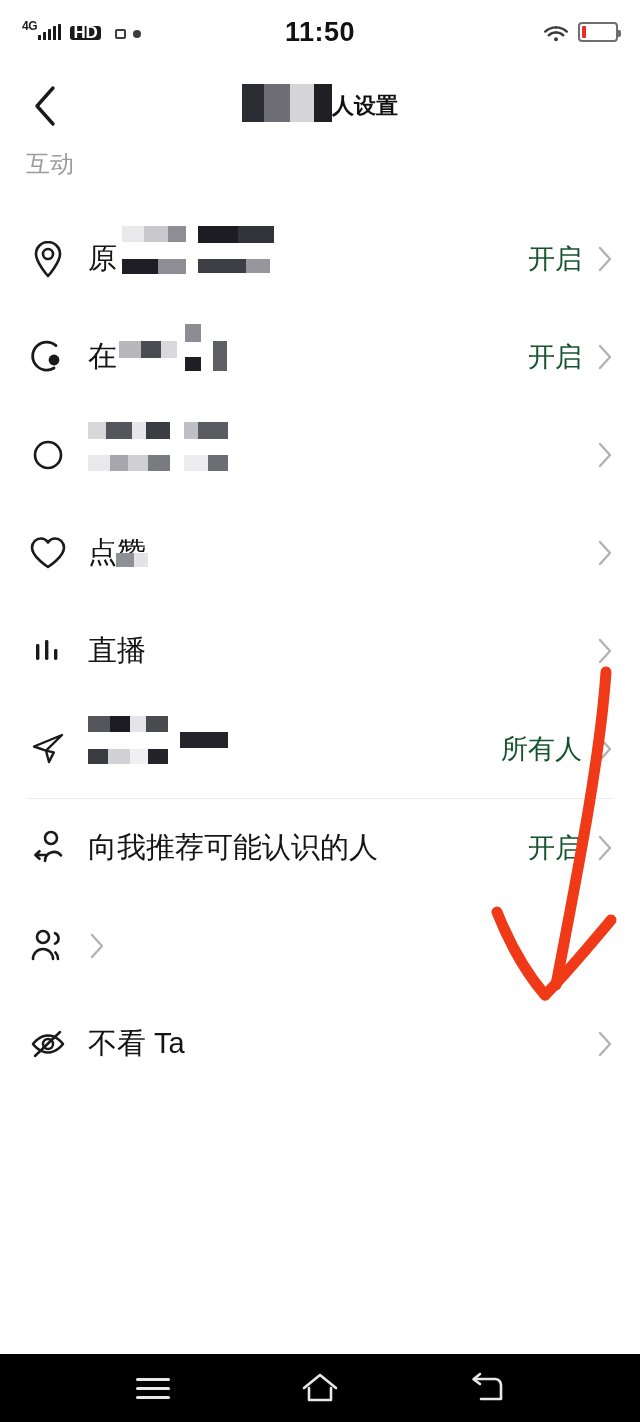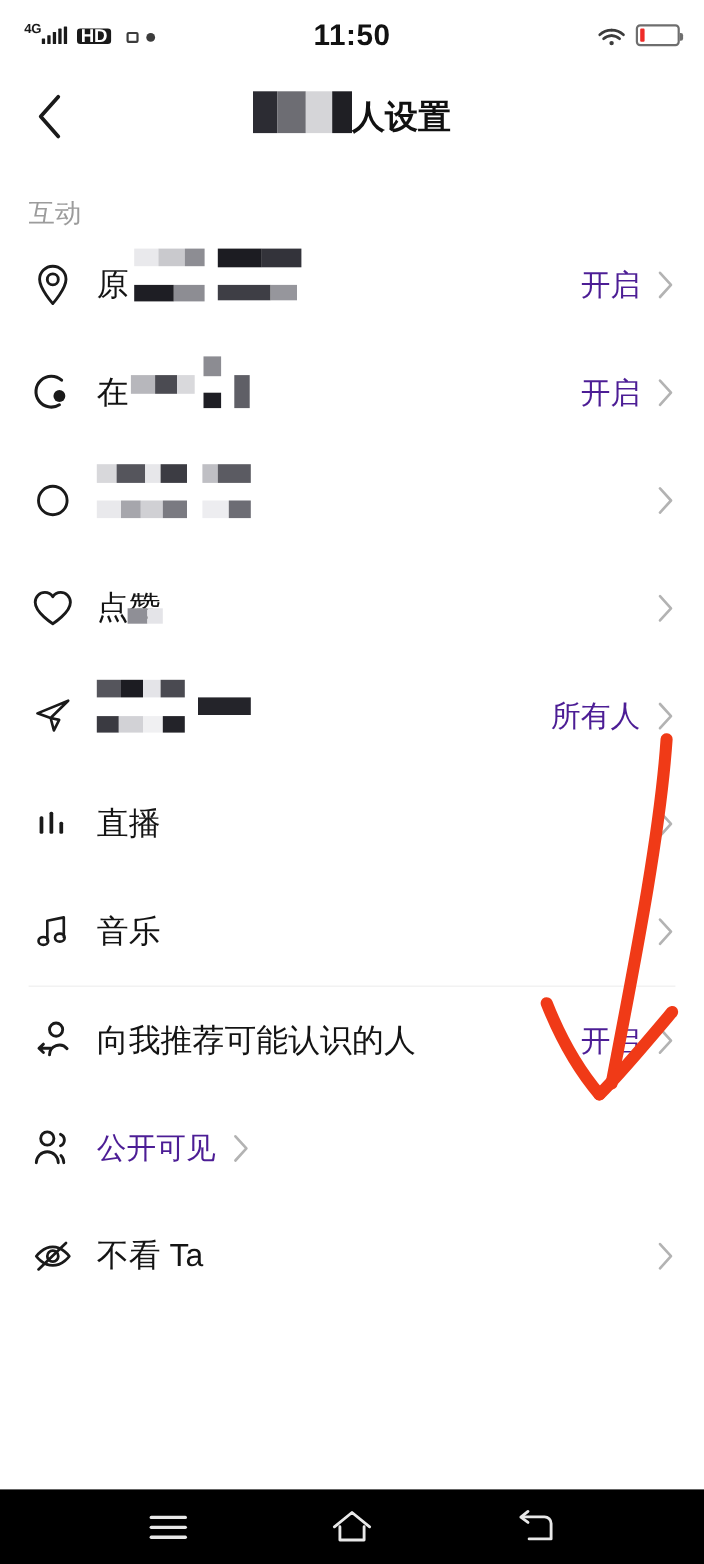--- a/index.html
+++ b/index.html
@@ -38,38 +38,38 @@
   .battery::after { content:""; position:absolute; right:-5px; top:6px; width:3px;
                     height:7px; background:#6e6e6e; border-radius:0 2px 2px 0;}
   .battery .lvl { height: 100%; background: #ef2b28; border-radius: 1px; }
 
   
   .navbar { position:absolute; top:64px; left:0; width:640px; height:84px; }
   .backbtn { position:absolute; left:22px; top:50%; transform:translateY(-50%);
              width:46px; height:46px; display:flex; align-items:center; justify-content:center;}
   .backbtn svg { display:block; }
   .navtitle { position:absolute; left:0; right:0; top:50%; transform:translateY(-50%);
-              text-align:center; font-size:30px; font-weight:700; color:#111;
+              text-align:center; font-size:22px; font-weight:700; color:#111;
               display:flex; align-items:center; justify-content:center; gap:0; }
   .navtitle .mosaic { display:inline-block; vertical-align:middle; }
 
   
   .mosaic { display:inline-block; vertical-align:middle; }
   .mosaic span { display:inline-block; }
 
   
   .section-label { font-size: 24px; color: #9c9c9c; padding-left: 26px; }
 
   .row { position: relative; display:flex; align-items:center;
          height: 98px; padding: 0 26px 0 26px; }
   .row .ic { width: 44px; min-width:44px; height:44px; display:flex;
              align-items:center; justify-content:center; margin-right: 18px;}
   .row .label { font-size: 29px; color: #141414; flex: 1 1 auto;
                 display:flex; align-items:center; white-space:nowrap; }
-  .row .value { font-size: 27px; color: #4c1d95; margin-right: 14px; white-space:nowrap;}
+  .row .value { font-size: 27px; color: #14532d; margin-right: 14px; white-space:nowrap;}
   .row .chev { width: 18px; height: 30px; display:flex; align-items:center;
                justify-content:center; }
   .divider { height:1px; background:#ededed; margin: 0 26px; }
 
   
   .annot { position:absolute; left:0; top:0; width:640px; height:1422px;
            pointer-events:none; }
 
   
   .androidnav { position:absolute; left:0; bottom:0; width:640px; height:68px;
@@ -128,21 +128,21 @@
     <div class="navtitle">
       <span class="mosaic">
         <span style="width:22px;height:38px;background:#2c2c33;"></span><span style="width:26px;height:38px;background:#6d6d73;"></span><span style="width:24px;height:38px;background:#d5d5d8;"></span><span style="width:18px;height:38px;background:#1f1f24;"></span>
       </span>
       <span>人设置</span>
     </div>
   </div>
 
   <div style="position:absolute;top:148px;left:0;width:640px;">
 
-    <div style="height:62px;display:flex;align-items:flex-end;">
+    <div style="height:62px;display:flex;align-items:flex-start;">
       <div class="section-label">互动</div>
     </div>
 
     <div class="row">
       <span class="ic">
         <svg width="34" height="40" viewBox="0 0 34 40">
           <path d="M17 3C10.4 3 5 8.3 5 14.9c0 8.6 12 22.1 12 22.1s12-13.5 12-22.1C29 8.3 23.6 3 17 3z" stroke="#1a1a1a" stroke-width="2.6" fill="none" stroke-linejoin="round"></path>
           <circle cx="17" cy="15" r="5" stroke="#1a1a1a" stroke-width="2.6" fill="none"></circle>
         </svg>
       </span>
@@ -233,74 +233,58 @@
       <span class="value"></span>
       <span class="chev">
         <svg width="16" height="28" viewBox="0 0 16 28">
             <path d="M3 3l10 11L3 25" stroke="#b3b3b3" stroke-width="2.4" fill="none" stroke-linecap="round" stroke-linejoin="round"></path>
           </svg>
       </span>
     </div>
 
     <div class="row">
       <span class="ic">
-        <svg width="36" height="36" viewBox="0 0 36 36">
-          <path d="M32 4L4 15.5l12 4.2L32 4zM16 19.7l3 11.3 4.8-9.6L16 19.7z" stroke="#1a1a1a" stroke-width="2.4" fill="none" stroke-linejoin="round"></path>
-        </svg>
-      </span>
-      <span class="label">
-        <span class="mosaic">
-          <span style="width:22px;height:16px;background:#55555c;vertical-align:top;"></span><span style="width:20px;height:16px;background:#1c1c22;vertical-align:top;"></span><span style="width:16px;height:16px;background:#e4e4e8;vertical-align:top;"></span><span style="width:22px;height:16px;background:#4a4a51;vertical-align:top;"></span><br>
-          <span style="width:20px;height:15px;background:#3a3a41;vertical-align:top;"></span><span style="width:22px;height:15px;background:#d2d2d6;vertical-align:top;"></span><span style="width:18px;height:15px;background:#f0f0f2;vertical-align:top;"></span><span style="width:20px;height:15px;background:#232329;vertical-align:top;"></span>
-        </span>
-        <span class="mosaic" style="margin-left:12px;">
-          <span style="width:48px;height:16px;background:#24242a;vertical-align:top;position:relative;top:-1px;"></span>
-        </span>
-      </span>
-      <span class="value">所有人</span>
-      <span class="chev">
-        <svg width="16" height="28" viewBox="0 0 16 28">
-            <path d="M3 3l10 11L3 25" stroke="#b3b3b3" stroke-width="2.4" fill="none" stroke-linecap="round" stroke-linejoin="round"></path>
-          </svg>
-      </span>
-    </div>
-
-    <div class="row">
-      <span class="ic">
         <svg width="32" height="32" viewBox="0 0 32 32">
           <rect x="4" y="9" width="3.4" height="16" rx="1.4" fill="#1a1a1a"></rect>
           <rect x="13" y="5" width="3.4" height="20" rx="1.4" fill="#1a1a1a"></rect>
           <rect x="22" y="14" width="3.4" height="11" rx="1.4" fill="#1a1a1a"></rect>
         </svg>
       </span>
       <span class="label">直播</span>
       <span class="value"></span>
       <span class="chev">
         <svg width="16" height="28" viewBox="0 0 16 28">
             <path d="M3 3l10 11L3 25" stroke="#b3b3b3" stroke-width="2.4" fill="none" stroke-linecap="round" stroke-linejoin="round"></path>
           </svg>
       </span>
     </div>
 
     <div class="row">
       <span class="ic">
-        <svg width="34" height="34" viewBox="0 0 34 34">
-          <path d="M12 25V7l15-3v18" stroke="#1a1a1a" stroke-width="2.4" fill="none" stroke-linejoin="round" stroke-linecap="round"></path>
-          <ellipse cx="8.4" cy="25.4" rx="4.4" ry="3.6" stroke="#1a1a1a" stroke-width="2.4" fill="none"></ellipse>
-          <ellipse cx="23.4" cy="22.4" rx="4.4" ry="3.6" stroke="#1a1a1a" stroke-width="2.4" fill="none"></ellipse>
-        </svg>
-      </span>
-      <span class="label">音乐</span>
-      <span class="value"></span>
-      <span class="chev">
-        <svg width="16" height="28" viewBox="0 0 16 28">
-            <path d="M3 3l10 11L3 25" stroke="#b3b3b3" stroke-width="2.4" fill="none" stroke-linecap="round" stroke-linejoin="round"></path>
-          </svg>
-      </span>
-    </div>
+        <svg width="36" height="36" viewBox="0 0 36 36">
+          <path d="M32 4L4 15.5l12 4.2L32 4zM16 19.7l3 11.3 4.8-9.6L16 19.7z" stroke="#1a1a1a" stroke-width="2.4" fill="none" stroke-linejoin="round"></path>
+        </svg>
+      </span>
+      <span class="label">
+        <span class="mosaic">
+          <span style="width:22px;height:16px;background:#55555c;vertical-align:top;"></span><span style="width:20px;height:16px;background:#1c1c22;vertical-align:top;"></span><span style="width:16px;height:16px;background:#e4e4e8;vertical-align:top;"></span><span style="width:22px;height:16px;background:#4a4a51;vertical-align:top;"></span><br>
+          <span style="width:20px;height:15px;background:#3a3a41;vertical-align:top;"></span><span style="width:22px;height:15px;background:#d2d2d6;vertical-align:top;"></span><span style="width:18px;height:15px;background:#f0f0f2;vertical-align:top;"></span><span style="width:20px;height:15px;background:#232329;vertical-align:top;"></span>
+        </span>
+        <span class="mosaic" style="margin-left:12px;">
+          <span style="width:48px;height:16px;background:#24242a;vertical-align:top;position:relative;top:-1px;"></span>
+        </span>
+      </span>
+      <span class="value">所有人</span>
+      <span class="chev">
+        <svg width="16" height="28" viewBox="0 0 16 28">
+            <path d="M3 3l10 11L3 25" stroke="#b3b3b3" stroke-width="2.4" fill="none" stroke-linecap="round" stroke-linejoin="round"></path>
+          </svg>
+      </span>
+    </div>
+
 
     <div class="divider"></div>
 
 
 
     <div class="row">
       <span class="ic">
         <svg width="36" height="38" viewBox="0 0 36 38">
           <circle cx="21" cy="9" r="6" stroke="#1a1a1a" stroke-width="2.6" fill="none"></circle>
           <path d="M15 32a9 9 0 0 1 16-5.6" stroke="#1a1a1a" stroke-width="2.6" fill="none" stroke-linecap="round"></path>
@@ -317,21 +301,20 @@
     </div>
 
     <div class="row">
       <span class="ic">
         <svg width="38" height="36" viewBox="0 0 38 36">
           <circle cx="14" cy="9" r="6" stroke="#1a1a1a" stroke-width="2.6" fill="none"></circle>
           <path d="M4 31a10 10 0 0 1 20 0" stroke="#1a1a1a" stroke-width="2.6" fill="none" stroke-linecap="round"></path>
           <path d="M26 5.2a5.6 5.6 0 0 1 0 10.4M29 31a9.6 9.6 0 0 0-2.6-6.6" stroke="#1a1a1a" stroke-width="2.6" fill="none" stroke-linecap="round"></path>
         </svg>
       </span>
-      <span class="value">公开可见</span>
       <span class="chev">
         <svg width="16" height="28" viewBox="0 0 16 28">
             <path d="M3 3l10 11L3 25" stroke="#b3b3b3" stroke-width="2.4" fill="none" stroke-linecap="round" stroke-linejoin="round"></path>
           </svg>
       </span>
     </div>
 
     <div class="row">
       <span class="ic">
         <svg width="38" height="32" viewBox="0 0 38 32">

